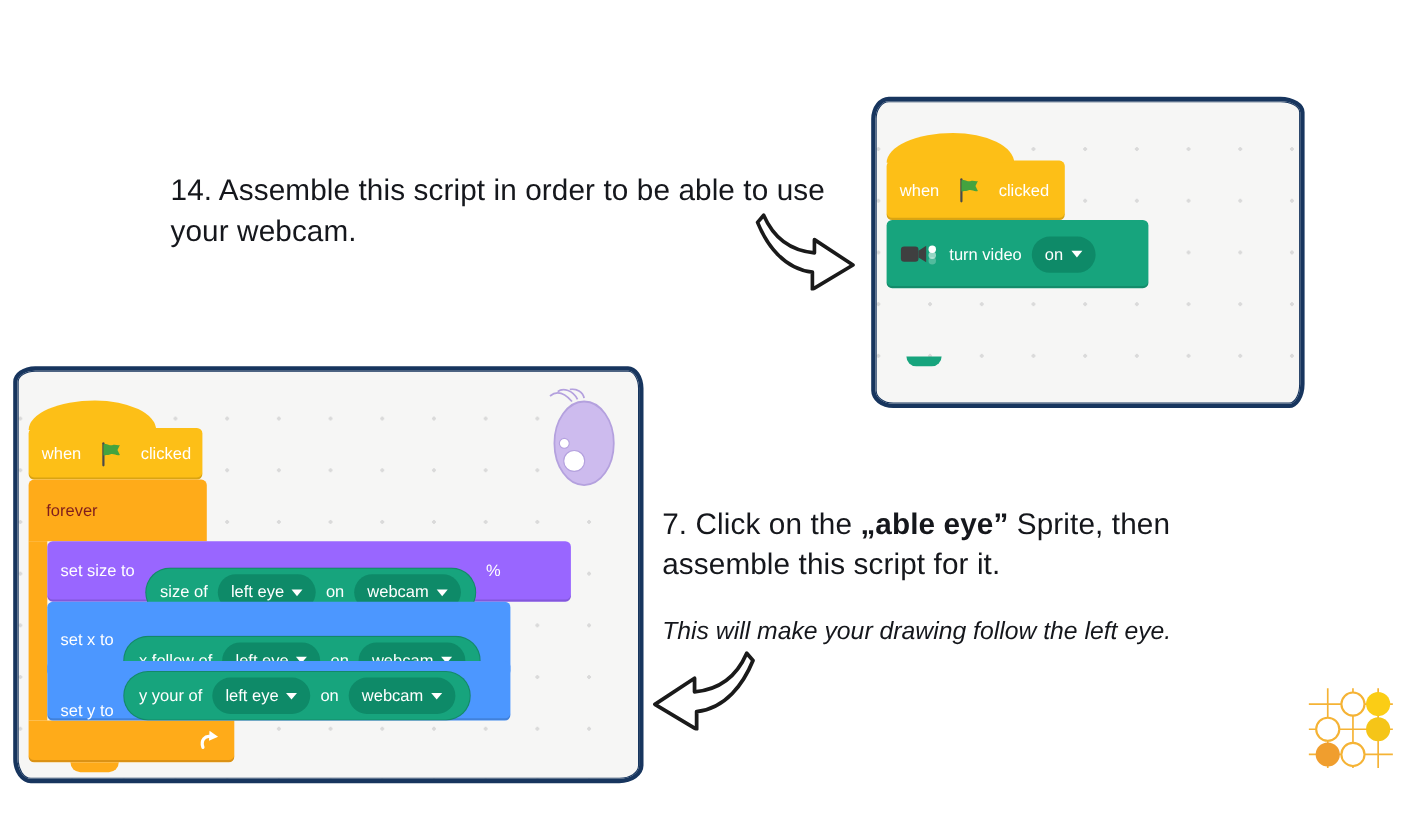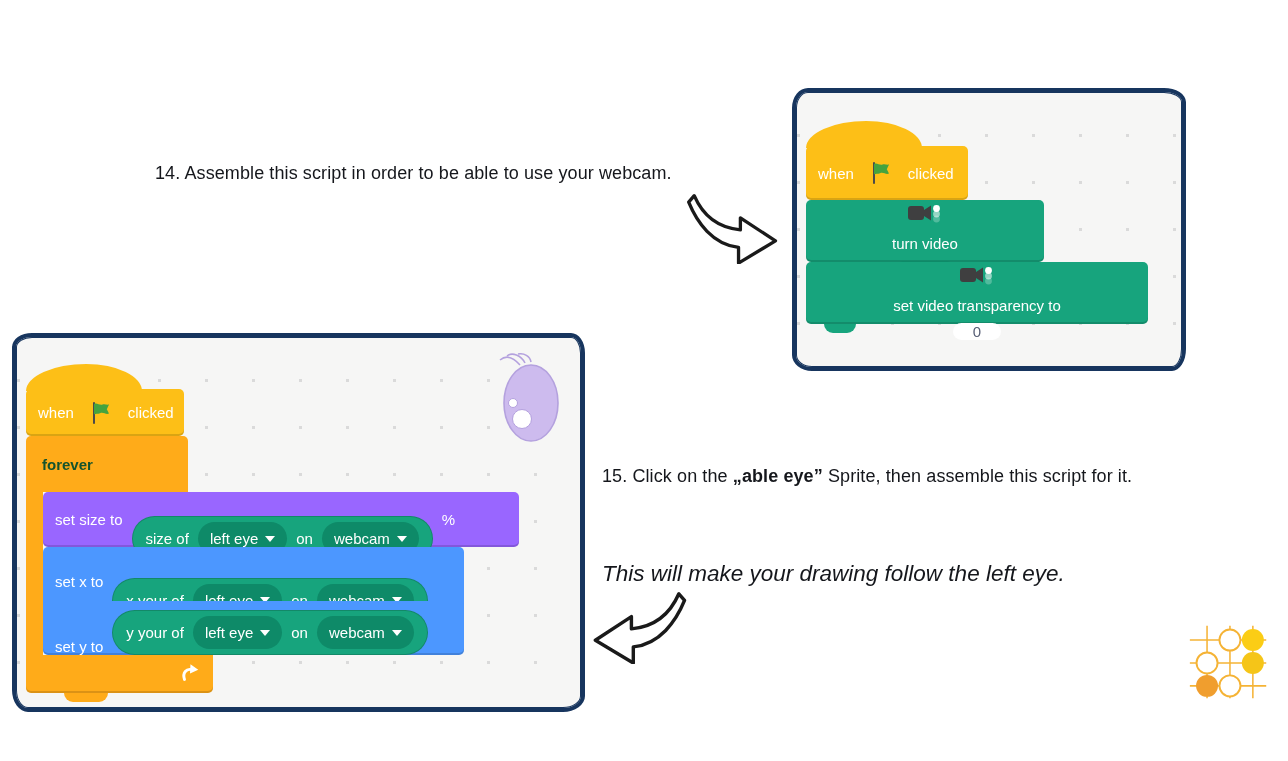--- a/index.html
+++ b/index.html
@@ -6,21 +6,21 @@
   html,body { background:#ffffff; }
   .page {
     position:relative; width:1288px; height:761px; overflow:hidden;
     background:#ffffff;
     font-family:"Liberation Sans", sans-serif;
     color:var(--ink);
   }
 
   
   .step-text {
-    position:absolute; font-size:18px; line-height:37px; color:var(--ink);
+    position:absolute; font-size:27px; line-height:37px; color:var(--ink);
     letter-spacing:0.1px;
   }
   .step14 { left:155px; top:155px; width:645px; }
   .step15 { left:602px; top:458px; width:585px; }
   .step15 b { font-weight:700; }
   .note-text {
     position:absolute; left:602px; top:545px; width:600px;
     font-size:22.5px; font-style:italic; color:#15171c; white-space:nowrap;margin-top:16px;
   }
 
@@ -42,21 +42,21 @@
     border-radius:5px; padding:0 12px;
     box-shadow: inset 0 -2px 0 rgba(0,0,0,0.14);
     white-space:nowrap;
   }
   .hat { background:var(--events); border-radius:5px 5px 5px 5px;gap:15px; }
   .hat::before {
     content:""; position:absolute; left:0; top:-25px; width:116px; height:27px;
     background:var(--events);
     border-radius:52% 48% 0 0 / 100% 100% 0 0;
   }
-  .green-cmd { background:var(--green);flex-direction:column; }
+  .green-cmd { background:var(--green); }
   .purple-cmd { background:var(--looks); }
   .blue-cmd { background:var(--motion); }
 
   .bump { position:absolute; border-radius:0 0 9px 9px; }
 
   .pill {
     display:flex; align-items:center; gap:7px;
     background:var(--green-dark); border-radius:17px;
     padding:0 12px; height:33px; font-size:15px;
   }
@@ -69,21 +69,21 @@
     background:var(--green); border:1px solid rgba(0,0,0,0.16);
     border-radius:23px; padding:0 13px; height:45px;margin-top:38px;
   }
   .oval-input {
     display:flex; align-items:center; justify-content:center;
     background:#fff; color:#575e75; border-radius:19px;
     min-width:48px; height:38px; font-size:15px; font-weight:500;
   }
 
   
-  .forever-top { position:absolute; background:var(--control); border-radius:5px 5px 0 0; display:flex; align-items:center; padding:0 16px; color:#14532d; font-size:15px; font-weight:700; }
+  .forever-top { position:absolute; background:var(--control); border-radius:5px 5px 0 0; display:flex; align-items:center; padding:0 16px; color:#7f1d1d; font-size:15px; font-weight:400; }
   .forever-arm { position:absolute; background:var(--control); }
   .forever-bottom { position:absolute; background:var(--control); border-radius:0 0 5px 5px; box-shadow: inset 0 -2px 0 rgba(0,0,0,0.14); }
   .loop-arrow { position:absolute; right:12px; top:7px; }
 
   .icon-wrap { display:flex; align-items:center; }
 
   
   .sprite-thumb { position:absolute; }
 
   
@@ -130,35 +130,20 @@
           <circle cx="29.5" cy="19" r="3.4" fill="#ffffff" opacity="0.25"></circle>
         </svg>
       </span>
       <span>turn video</span>
       <span class="pill">
         <span>on</span>
         <span class="caret"></span>
       </span>
     </div>
 
-    <div class="sblock green-cmd" style="left:10px; top:170px; width:342px; height:62px;">
-      <span class="icon-wrap">
-        <svg width="36" height="26" viewBox="0 0 36 26">
-          <rect x="1" y="6" width="16" height="14" rx="3" fill="var(--camera-gray)"></rect>
-          <path d="M17 10 L24 5.5 L24 20.5 L17 16 Z" fill="var(--camera-gray)"></path>
-          <circle cx="29.5" cy="8.5" r="3.4" fill="#ffffff"></circle>
-          <circle cx="29.5" cy="14" r="3.4" fill="#ffffff" opacity="0.55"></circle>
-          <circle cx="29.5" cy="19" r="3.4" fill="#ffffff" opacity="0.25"></circle>
-        </svg>
-      </span>
-      <span>set video transparency to</span>
-      <span class="oval-input">
-        <span>0</span>
-      </span>
-    </div>
     <div class="bump" style="left:28px; top:232px; width:32px; height:9px; background:var(--green);"></div>
   </div>
 
   <div class="panel panel-lefteye">
 
     <div class="sprite-thumb" style="left:482px; top:16px;">
       <svg width="64" height="92" viewBox="0 0 64 92">
         <path d="M22 12 C15 4 8 2 2 7" fill="none" stroke="var(--sprite-line)" stroke-width="1.6"></path>
         <path d="M27 10 C23 2 14 -1 9 3" fill="none" stroke="var(--sprite-line)" stroke-width="1.6"></path>
         <path d="M33 9 C32 3 26 0 20 1" fill="none" stroke="var(--sprite-line)" stroke-width="1.6"></path>
@@ -206,21 +191,21 @@
           <span>webcam</span>
           <span class="caret"></span>
         </span>
       </span>
       <span>%</span>
     </div>
 
     <div class="sblock blue-cmd" style="left:27px; top:210px; width:421px; height:68px;">
       <span>set x to</span>
       <span class="reporter">
-        <span>x your of</span>
+        <span>x follow of</span>
         <span class="pill">
           <span>left eye</span>
           <span class="caret"></span>
         </span>
         <span>on</span>
         <span class="pill">
           <span>webcam</span>
           <span class="caret"></span>
         </span>
       </span>
@@ -237,21 +222,21 @@
         <span>on</span>
         <span class="pill">
           <span>webcam</span>
           <span class="caret"></span>
         </span>
       </span>
     </div>
   </div>
 
   <div class="step-text step15">
-    <span>15. Click on the </span><b>„able eye”</b><span> Sprite, then assemble this script for it.</span>
+    <span>7. Click on the </span><b>„able eye”</b><span> Sprite, then assemble this script for it.</span>
   </div>
   <div class="note-text">
     <span>This will make your drawing follow the left eye.</span>
   </div>
 
   <div class="hd-arrow" style="left:588px; top:590px;">
     <svg width="102" height="74" viewBox="0 0 100 78" style="transform:scaleX(-1);">
       <path d="M8,4 C18,27 35,39 58,41 L58,28 L96,53 L56,77 L56,60 C28,57 11,33 2,11 Z" fill="#ffffff" stroke="#1a1a1a" stroke-width="3.6" stroke-linejoin="round"></path>
     </svg>
   </div>

